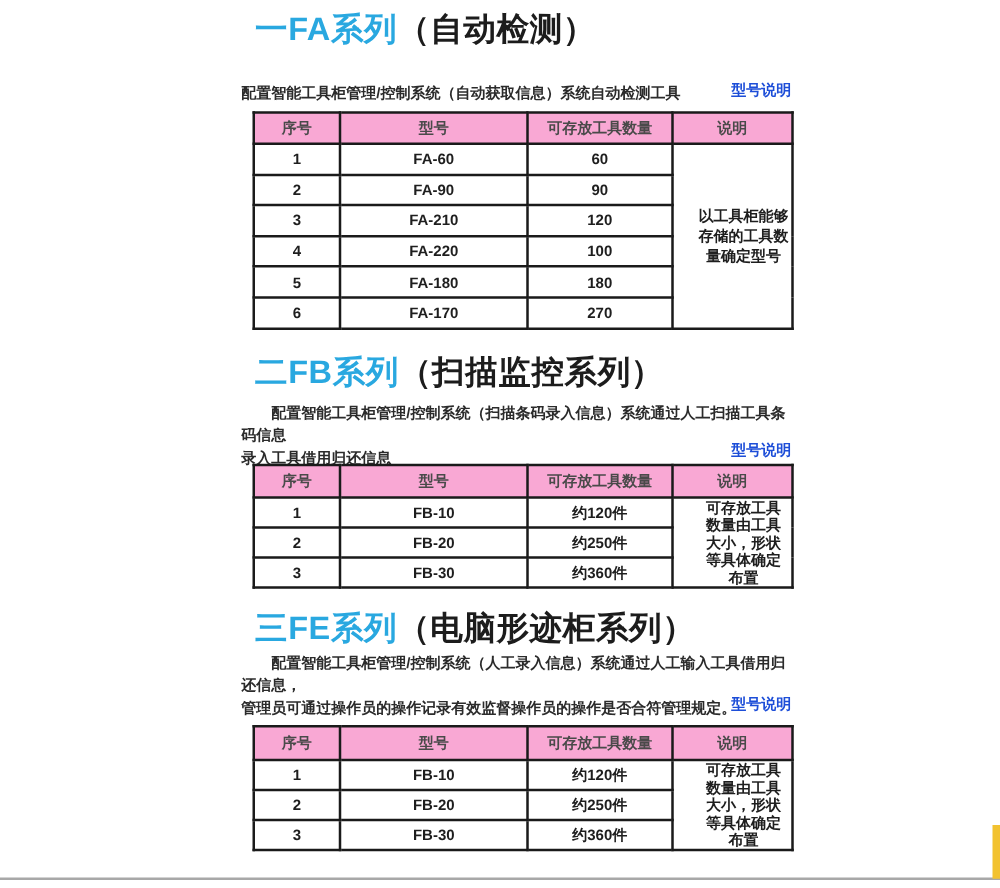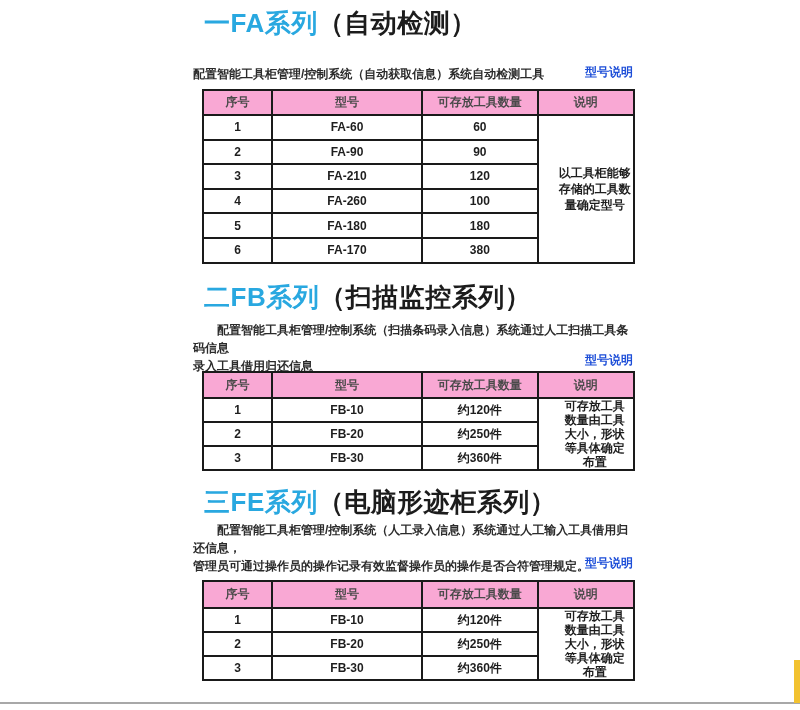--- a/index.html
+++ b/index.html
@@ -122,32 +122,32 @@
         <td>FA-90</td>
         <td>90</td>
       </tr>
       <tr>
         <td>3</td>
         <td>FA-210</td>
         <td>120</td>
       </tr>
       <tr>
         <td>4</td>
-        <td>FA-260</td>
+        <td>FA-220</td>
         <td>100</td>
       </tr>
       <tr>
         <td>5</td>
         <td>FA-180</td>
         <td>180</td>
       </tr>
       <tr>
         <td>6</td>
         <td>FA-170</td>
-        <td>380</td>
+        <td>270</td>
       </tr>
     </tbody>
   </table>
 </div>
 
 <div class="section s2">
   <h1 class="title"><span class="accent">二FB系列</span><span>（扫描监控系列）</span></h1>
   <p class="desc indented">配置智能工具柜管理/控制系统（扫描条码录入信息）系统通过人工扫描工具条码信息
 录入工具借用归还信息</p>
   <div class="model-label">型号说明</div>

